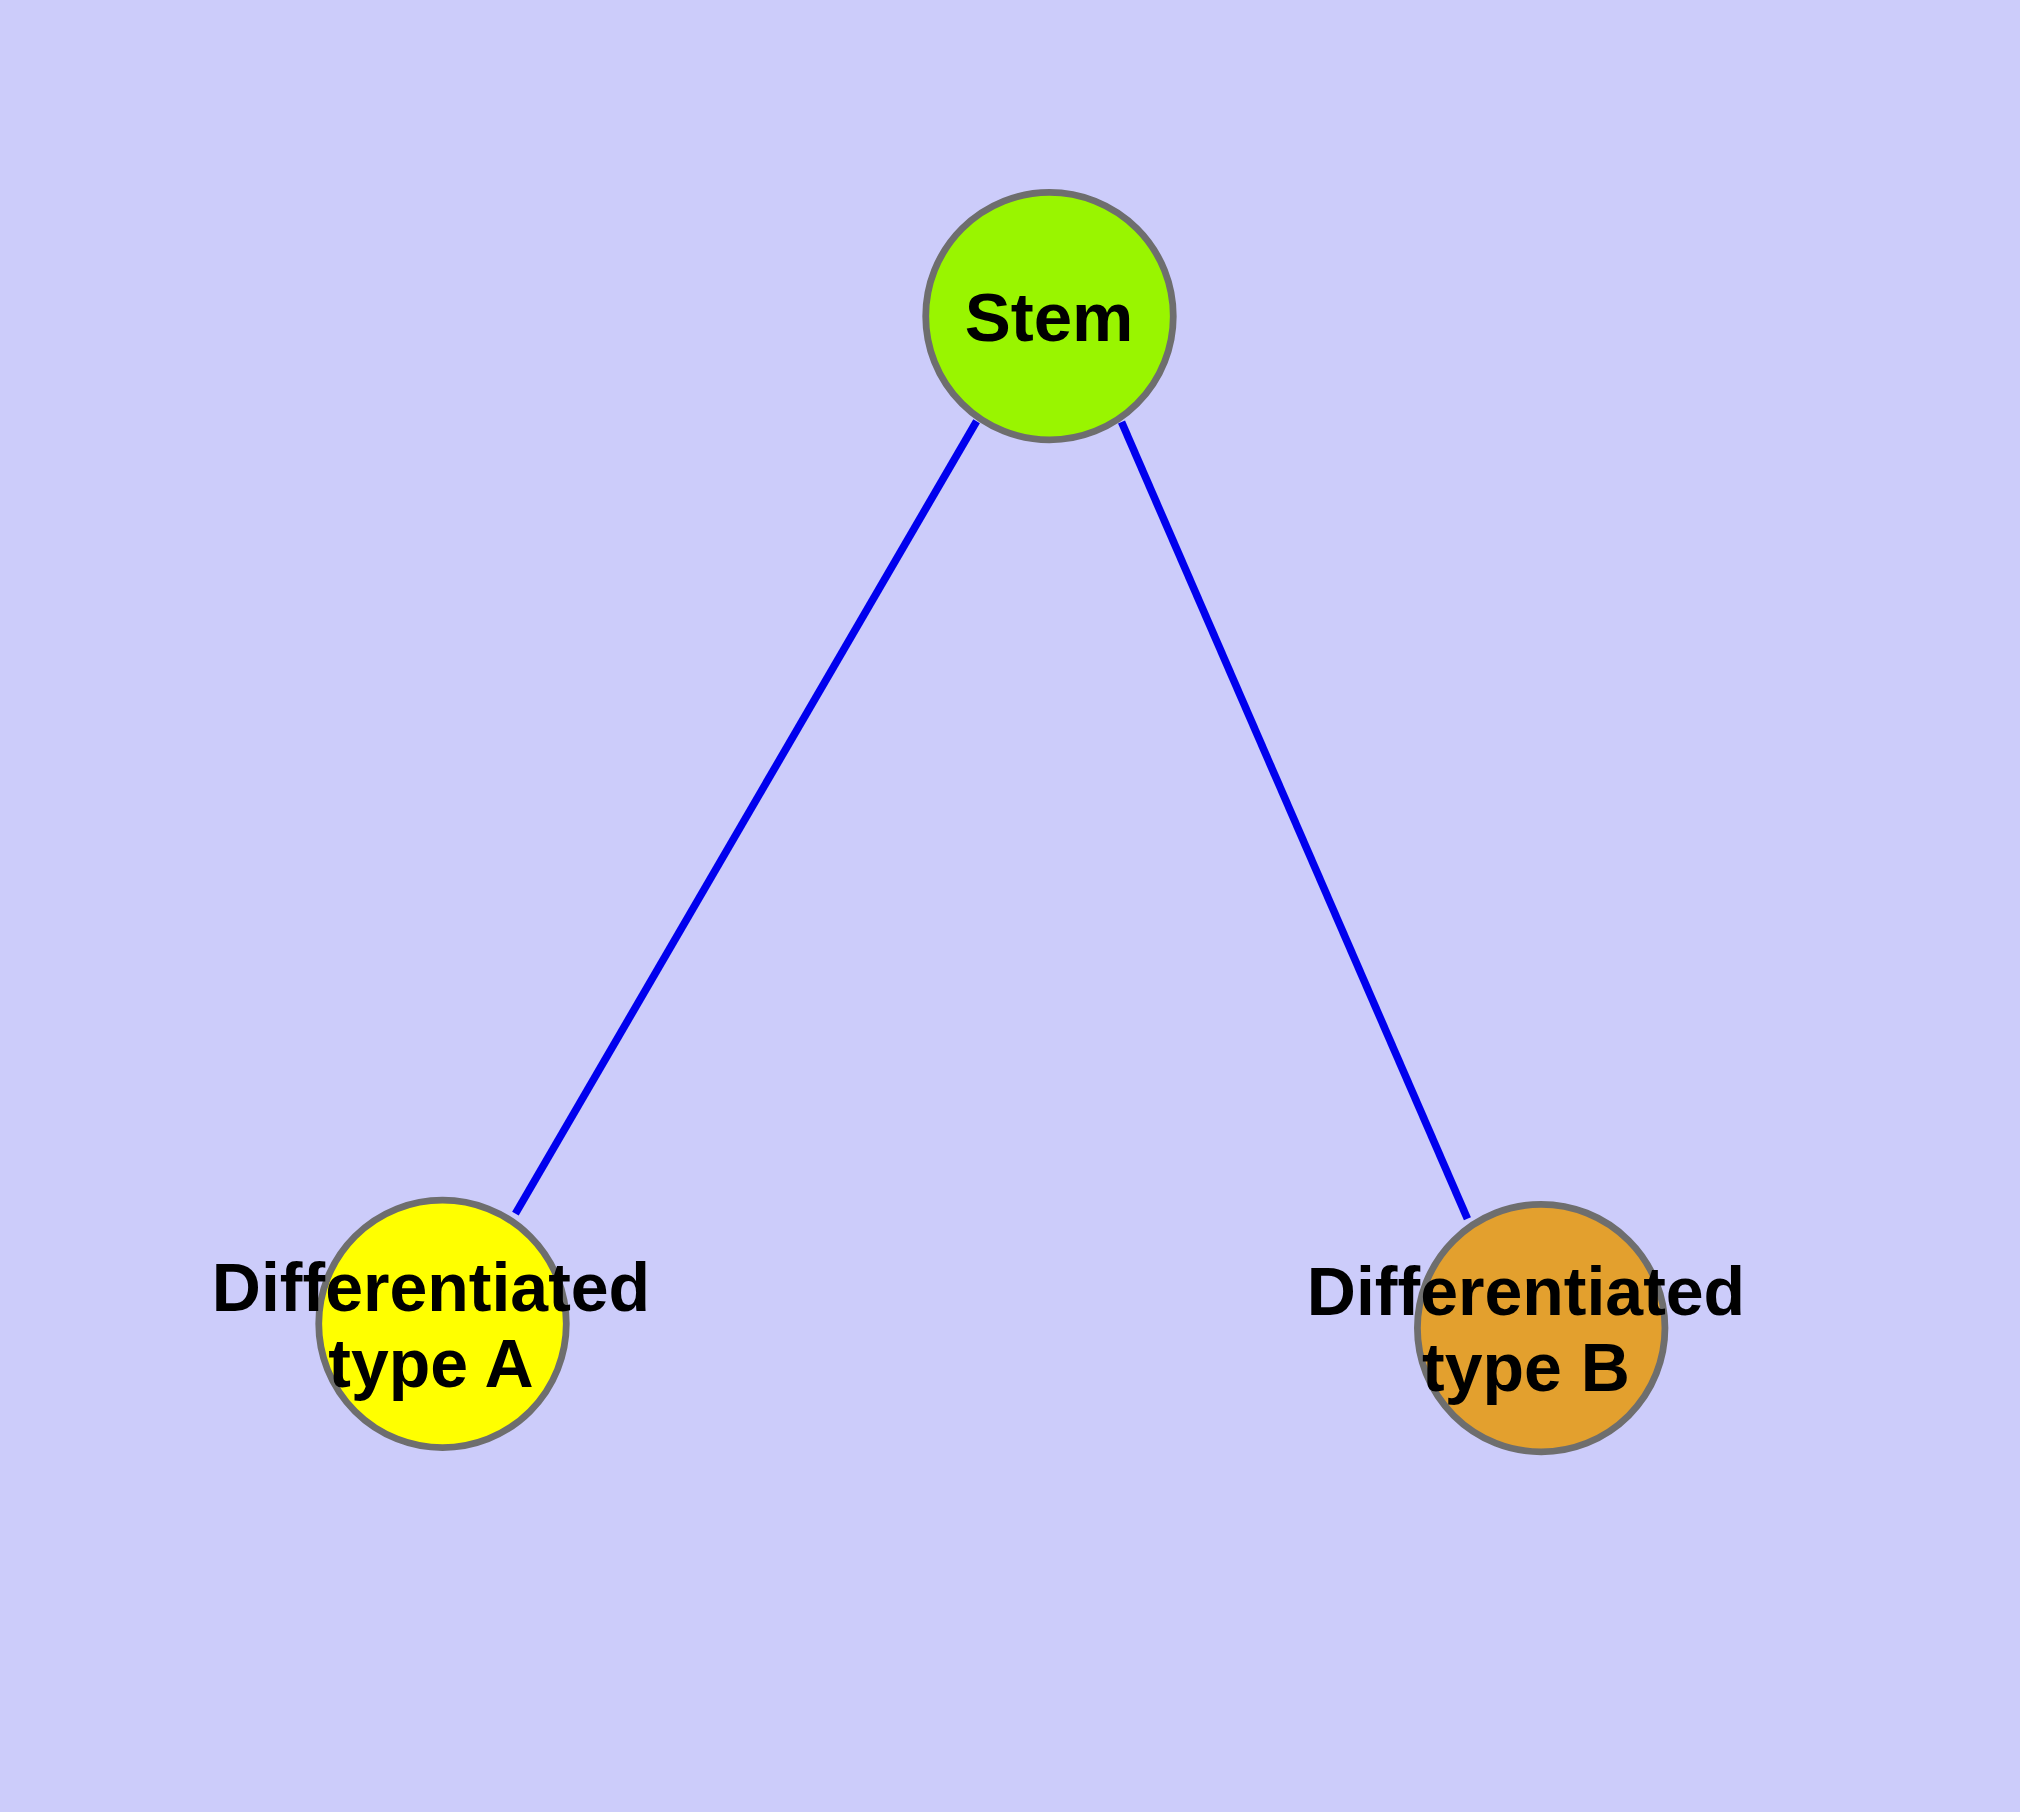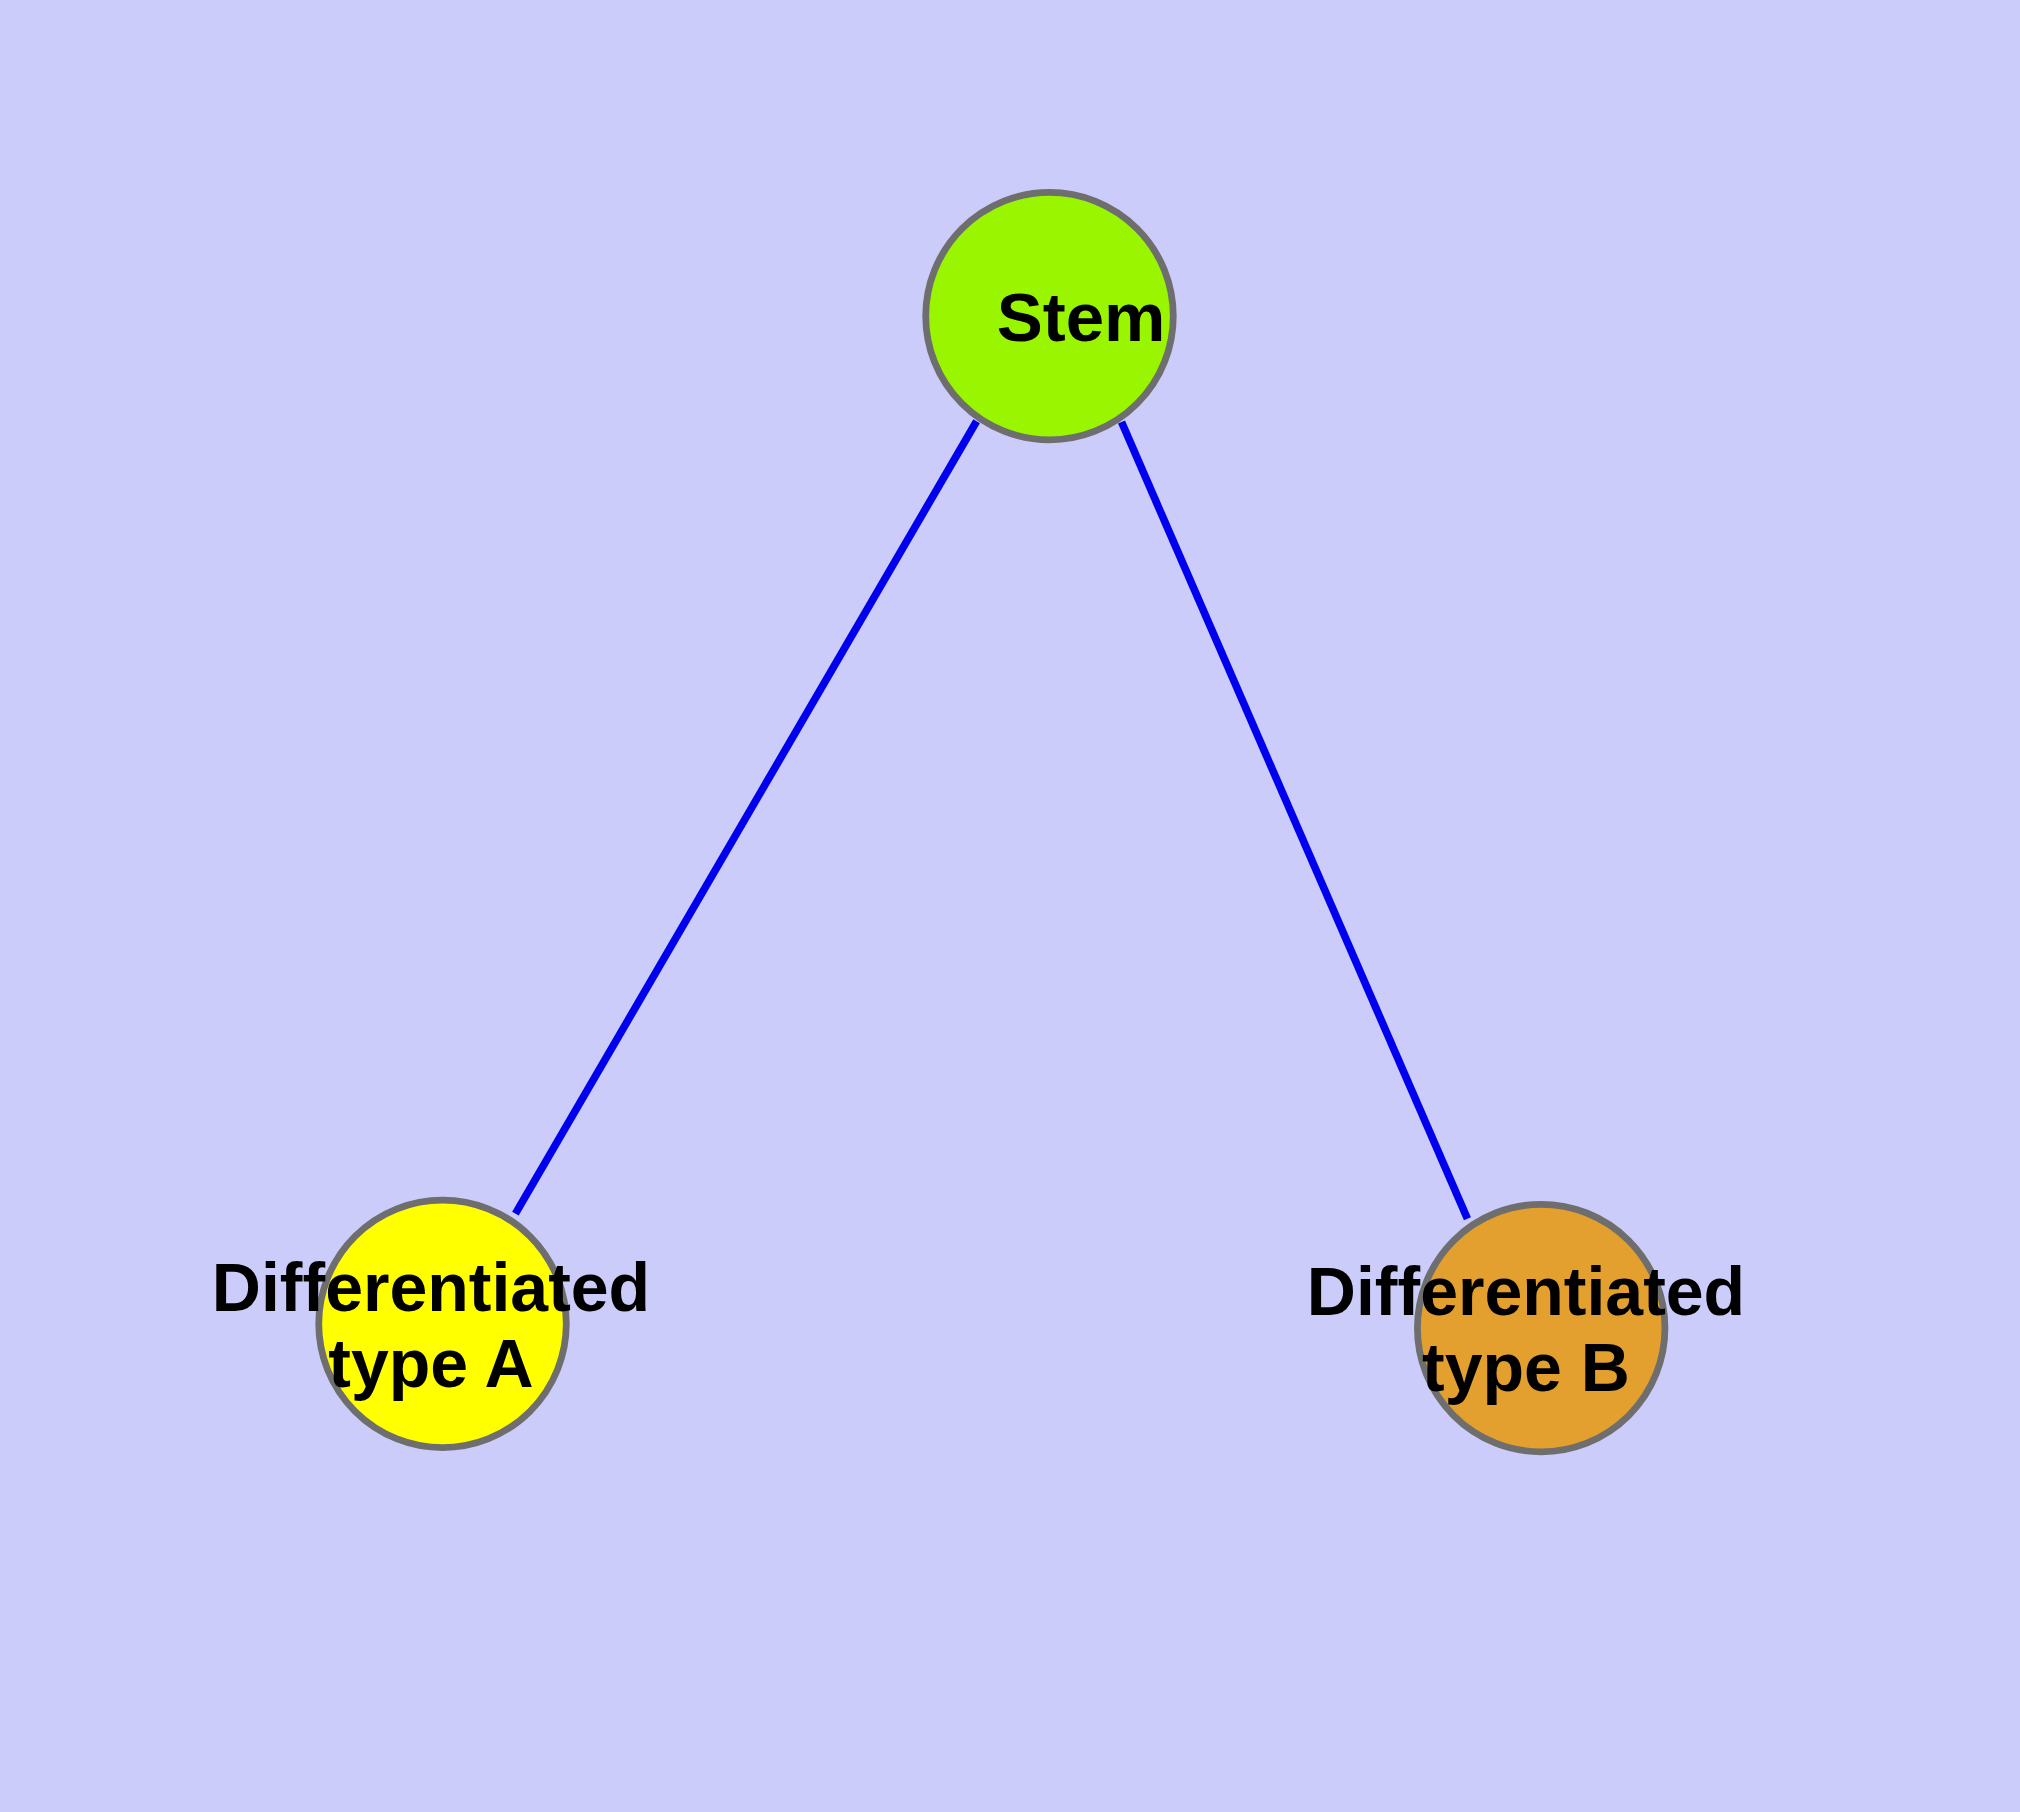--- a/index.html
+++ b/index.html
@@ -54,21 +54,21 @@
         <line x1="1152" y1="497" x2="608" y2="1432" stroke="#0000ee" stroke-width="9" stroke-linecap="butt"></line>
         <line x1="1323" y1="498" x2="1731" y2="1438" stroke="#0000ee" stroke-width="9" stroke-linecap="butt"></line>
       </g>
     <g id="nodes-group">
         <circle cx="1238" cy="373" r="146" fill="#99f500" stroke="#6e6e6e" stroke-width="8"></circle>
         <circle cx="522" cy="1562" r="146" fill="#ffff00" stroke="#6e6e6e" stroke-width="8"></circle>
         <circle cx="1818" cy="1567" r="146" fill="#e3a02e" stroke="#6e6e6e" stroke-width="8"></circle>
       </g>
   </svg>
 
-  <div class="node-label label-stem" id="label-stem" style="left: 1049px; top: 318px; color: rgb(0, 0, 0); margin-left: 32px;">Stem</div>
+  <div class="node-label label-stem" id="label-stem" style="left: 1049px; top: 318px; color: rgb(0, 0, 0);">Stem</div>
 
   <div class="node-label label-typea" id="label-diff_a" style="left: 431px; top: 1325px; color: rgb(0, 0, 0);">Differentiated
 type A</div>
 
   <div class="node-label label-typeb" id="label-diff_b" style="left: 1526px; top: 1329px; color: rgb(0, 0, 0);">Differentiated
 type B</div>
 
 </div>
 
 

